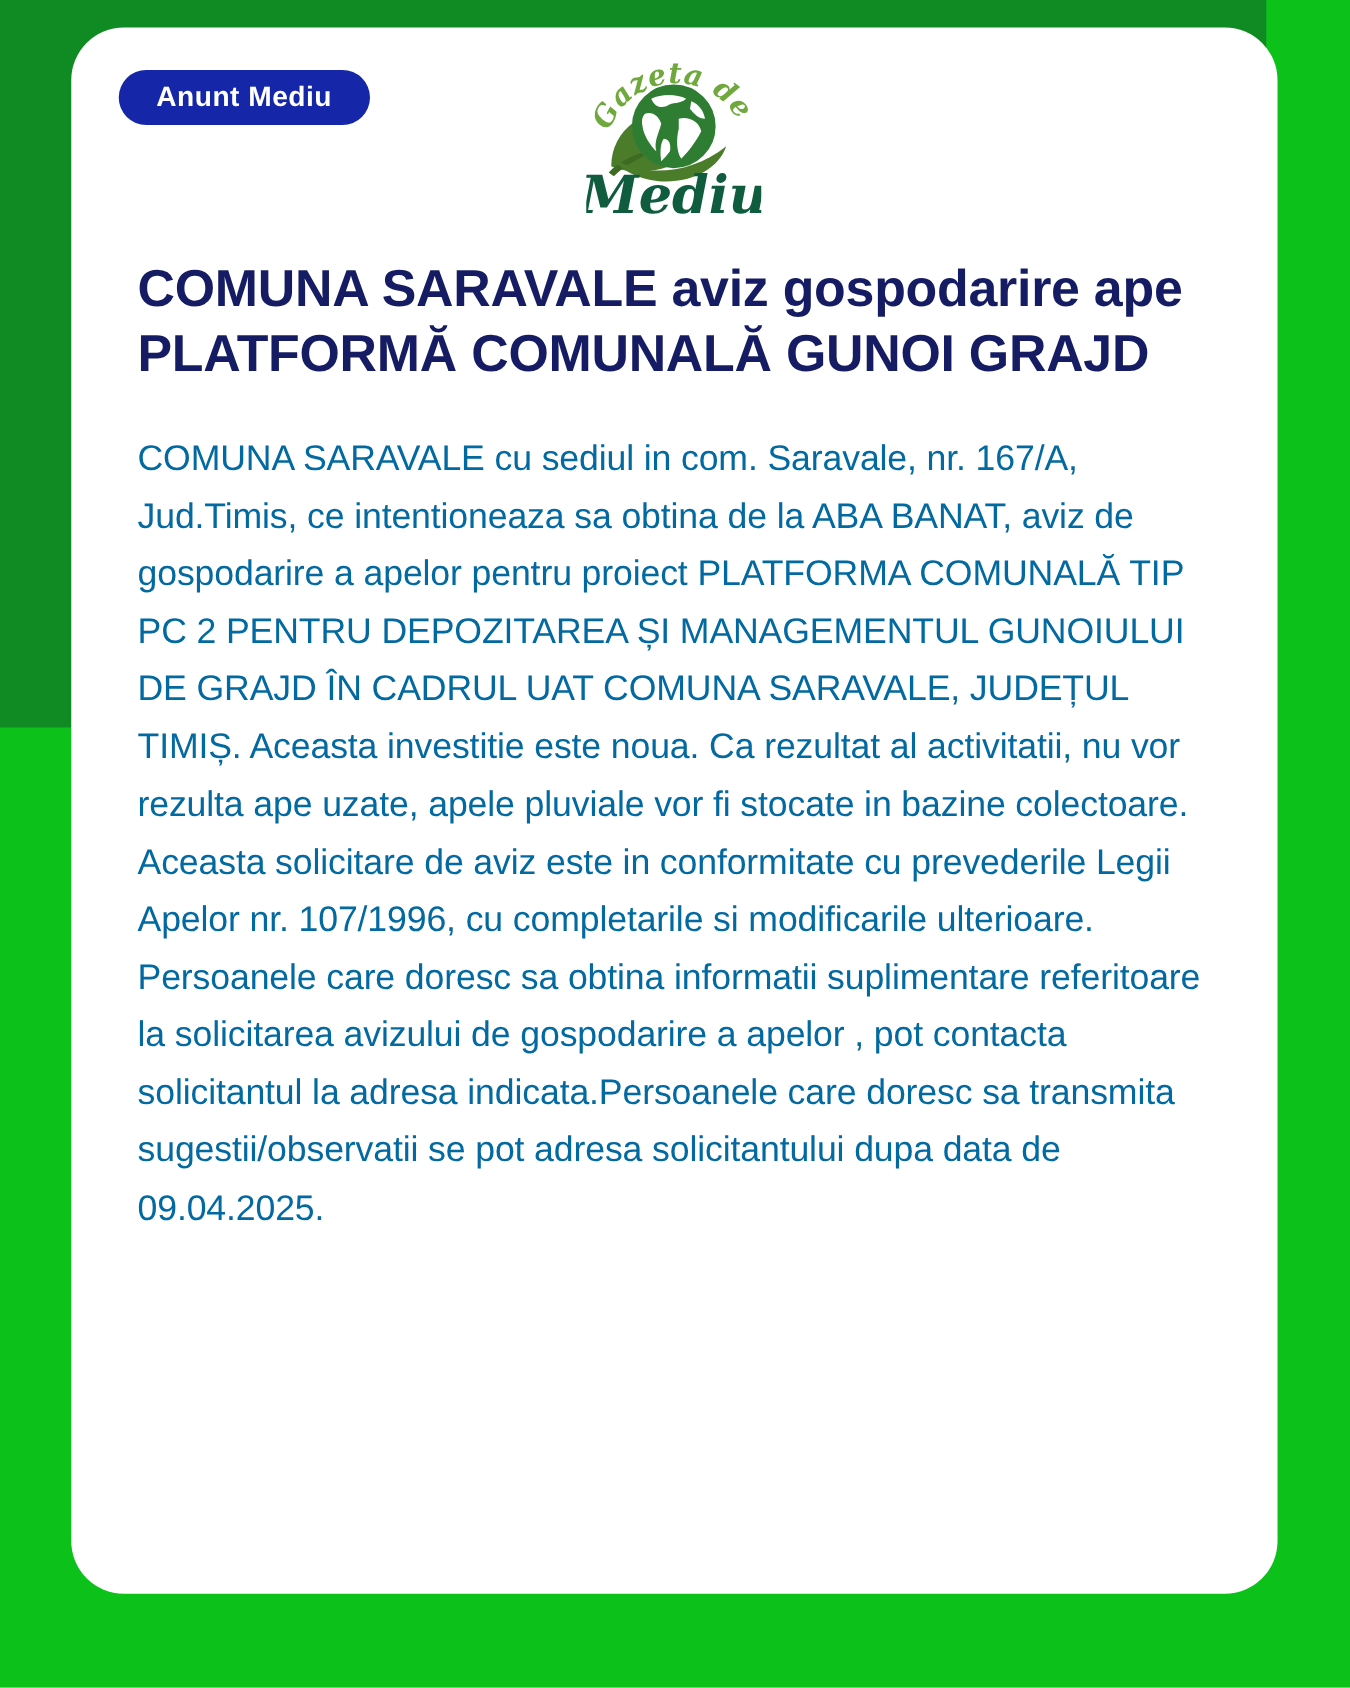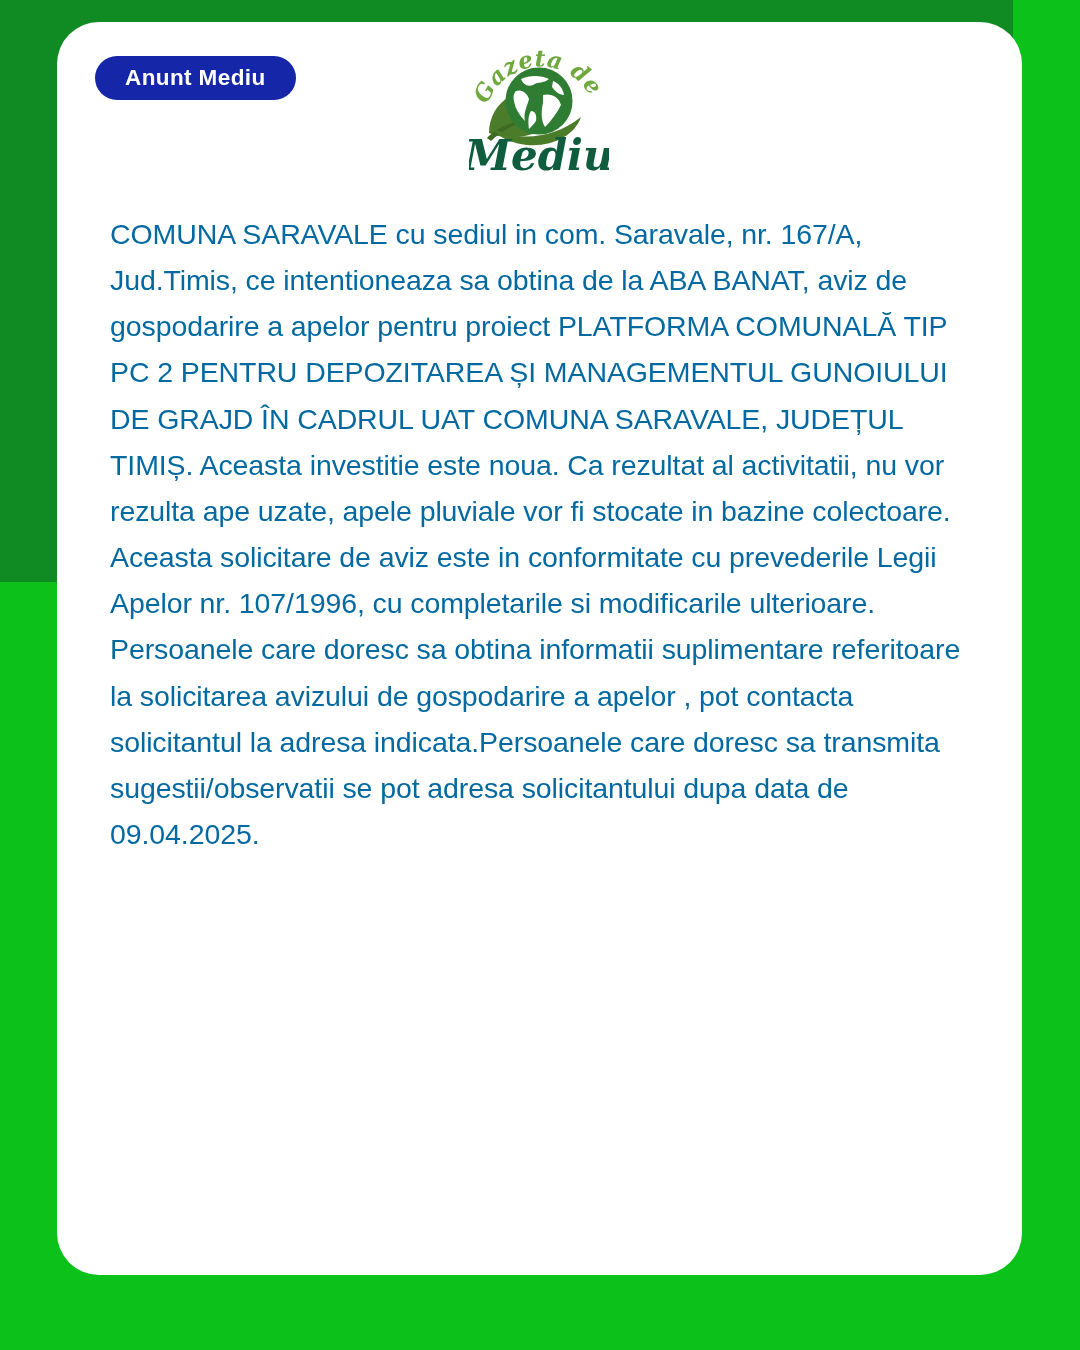--- a/index.html
+++ b/index.html
@@ -148,16 +148,17 @@
         </g>
 
         <path d="M22,90 C44,104 82,104 112,80 C106,98 84,110 58,108 C40,106 28,99 22,90 Z" fill="#4A7C2A"></path>
 
         <text x="70" y="133" text-anchor="middle" font-family="&quot;DejaVu Serif&quot;, serif" font-size="42" font-style="italic" font-weight="700" fill="#0F5C3F">Mediu</text>
       </svg>
     </div>
 
   </div>
 
+  <h1 id="title">COMUNA SARAVALE aviz gospodarire ape PLATFORMĂ COMUNALĂ GUNOI GRAJD</h1>
 
   <p id="body-text">COMUNA SARAVALE cu sediul in com. Saravale, nr. 167/A, Jud.Timis, ce intentioneaza sa obtina de la ABA BANAT, aviz de gospodarire a apelor pentru proiect PLATFORMA COMUNALĂ TIP PC 2 PENTRU DEPOZITAREA ȘI MANAGEMENTUL GUNOIULUI DE GRAJD ÎN CADRUL UAT COMUNA SARAVALE, JUDEȚUL TIMIȘ. Aceasta investitie este noua. Ca rezultat al activitatii, nu vor rezulta ape uzate, apele pluviale vor fi stocate in bazine colectoare. Aceasta solicitare de aviz este in conformitate cu prevederile Legii Apelor nr. 107/1996, cu completarile si modificarile ulterioare. Persoanele care doresc sa obtina informatii suplimentare referitoare la solicitarea avizului de gospodarire a apelor , pot contacta solicitantul la adresa indicata.Persoanele care doresc sa transmita sugestii/observatii se pot adresa solicitantului dupa data de 09.04.2025.</p>
 
 </div>
 
 </body></html>

